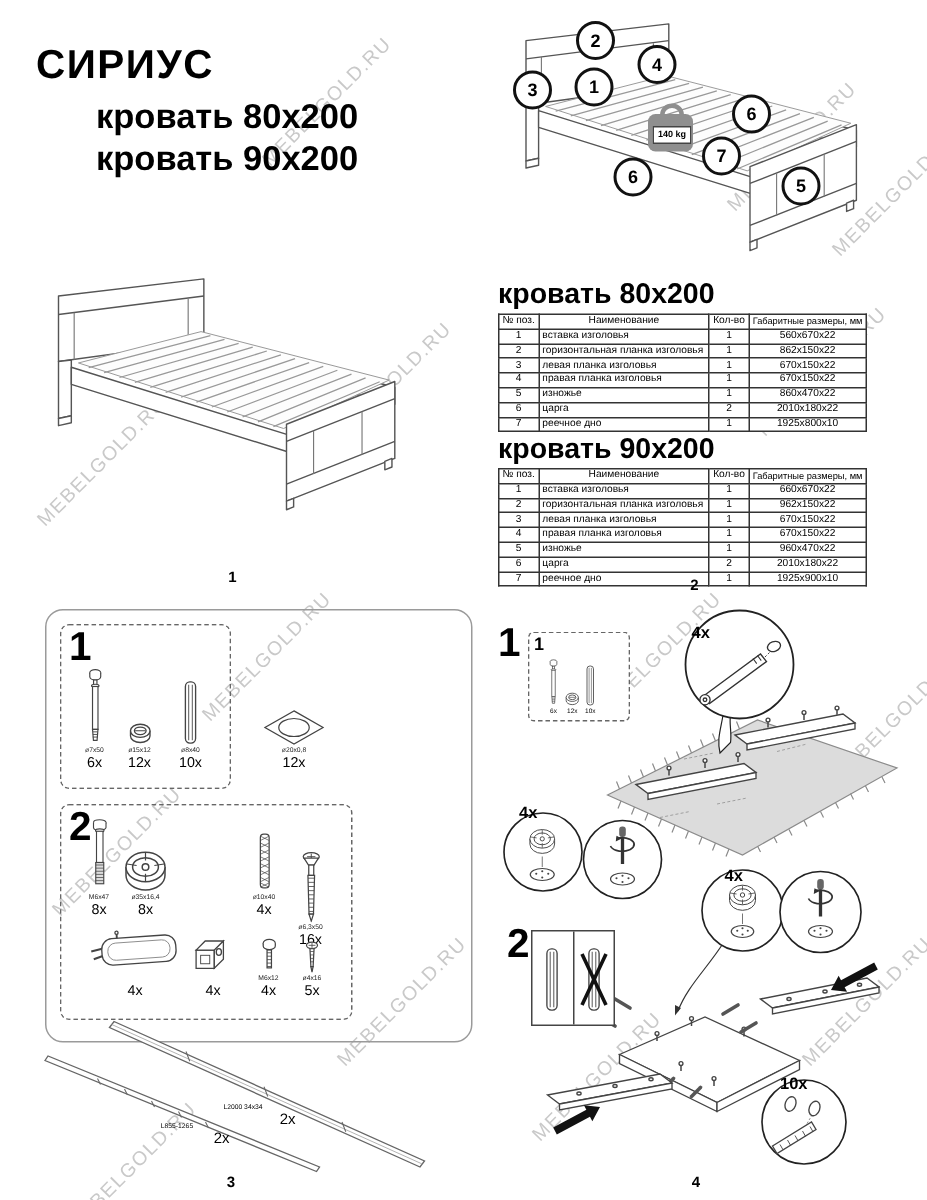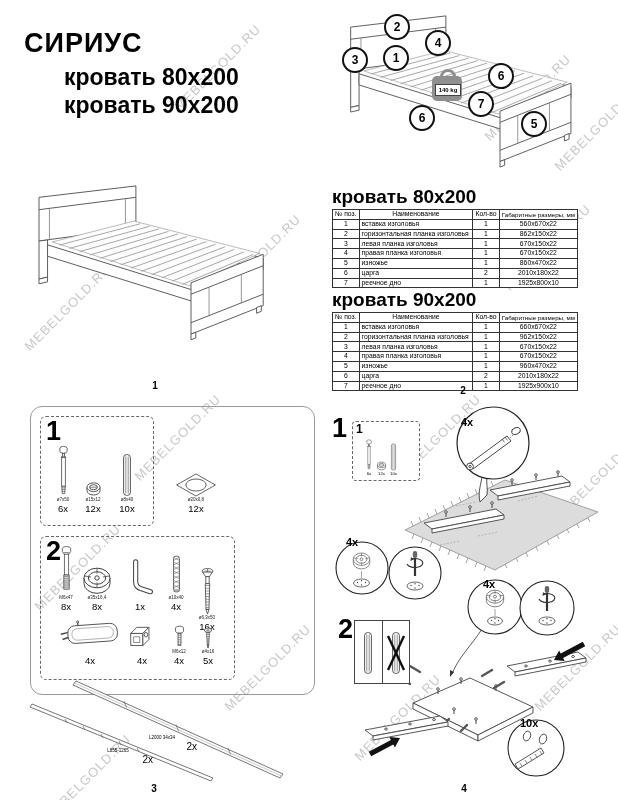--- a/index.html
+++ b/index.html
@@ -388,27 +388,20 @@
     <div class="hw-size">M6х47</div>
     <div class="hw-count">8x</div>
   </div>
   <div class="hw-item" style="left:80px;top:544px;width:34px;height:68px">
     <svg width="30" height="30" viewBox="0 0 30 30">
         <use href="#ic-cambig"></use>
       </svg>
     <div class="hw-size">ø35х16,4</div>
     <div class="hw-count">8x</div>
   </div>
-  <div class="hw-item" style="left:123px;top:544px;width:34px;height:68px">
-    <svg width="26" height="37" viewBox="0 0 30 42">
-        <use href="#ic-allen"></use>
-      </svg>
-    <div class="hw-size"></div>
-    <div class="hw-count">1x</div>
-  </div>
   <div class="hw-item" style="left:159px;top:544px;width:34px;height:68px">
     <svg width="11" height="42" viewBox="0 0 12 44">
         <use href="#ic-tdowel"></use>
       </svg>
     <div class="hw-size">ø10х40</div>
     <div class="hw-count">4x</div>
   </div>
   <div class="hw-item" style="left:190px;top:564px;width:34px;height:68px">
     <svg width="13" height="48" viewBox="0 0 14 52">
         <use href="#ic-screw"></use>

